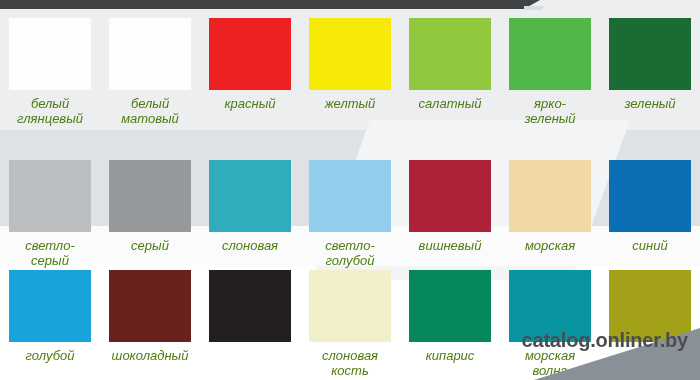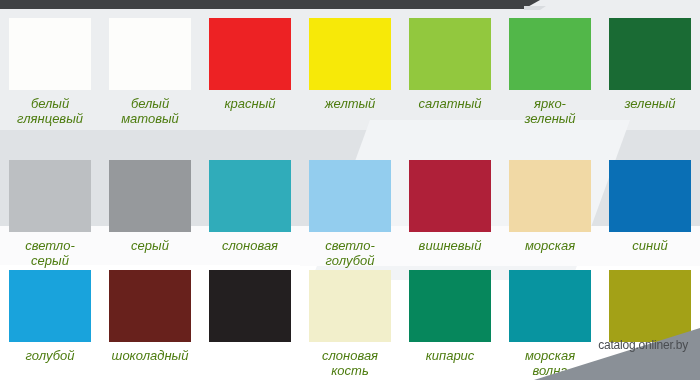--- a/index.html
+++ b/index.html
@@ -74,22 +74,22 @@
     bottom: 0;
     width: 210px;
     height: 52px;
     background: #8a9097;
     clip-path: polygon(44px 52px, 100% 0, 100% 52px);
   }
   #watermark-text {
     position: absolute;
     right: 12px;
     bottom: 28px;
-    font-size: 12px;
-    font-weight: normal;
+    font-size: 20px;
+    font-weight: bold;
     color: #4a4d51;
     letter-spacing: -0.2px;
     white-space: nowrap;
   }
 
   
   .row {
     position: absolute;
     left: 0;
     width: 700px;

